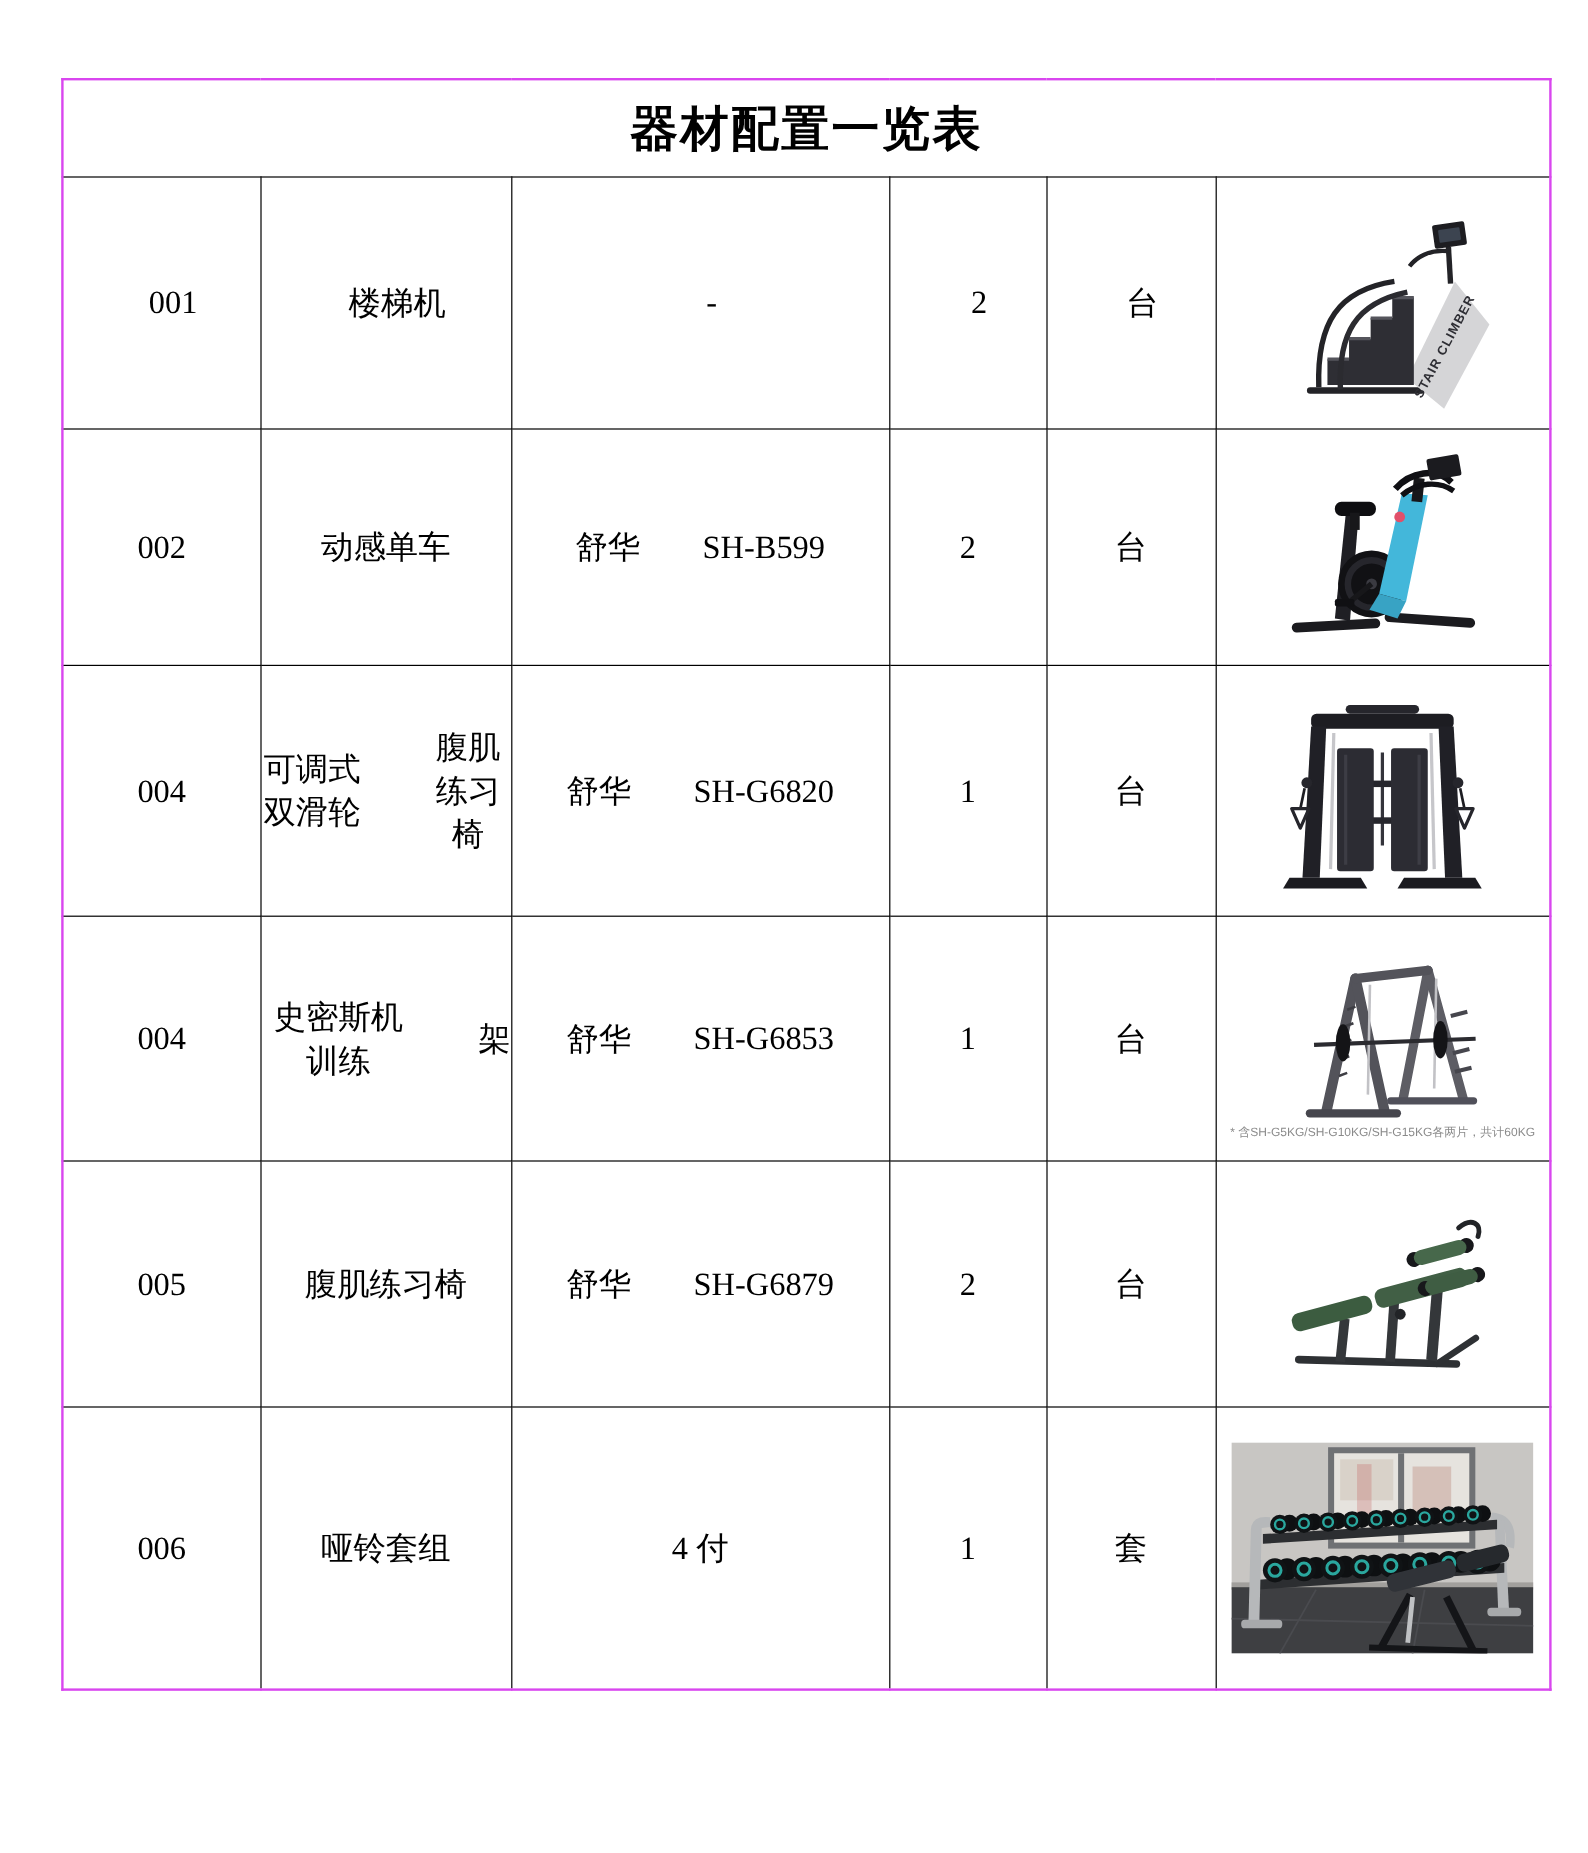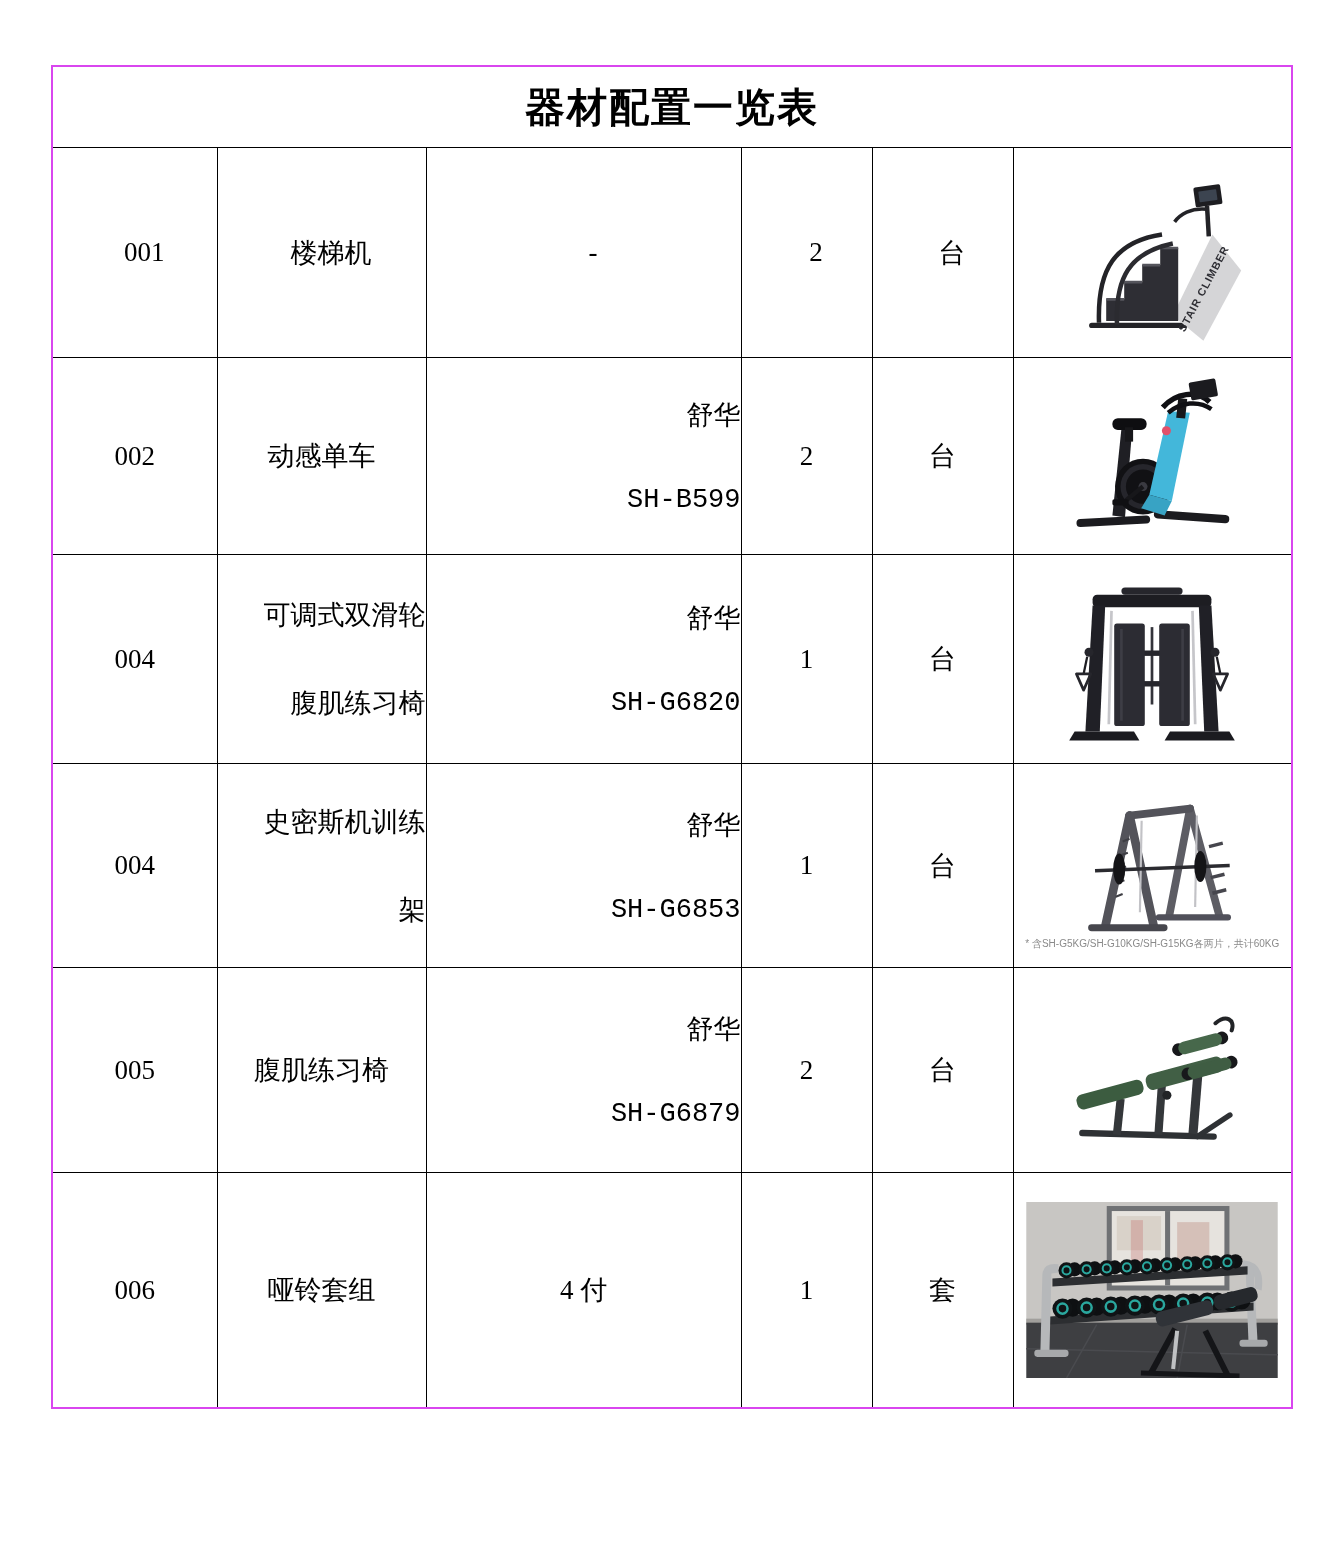--- a/index.html
+++ b/index.html
@@ -13,21 +13,21 @@
   td { border:1px solid #000; text-align:center; vertical-align:middle; padding:0; overflow:hidden; }
   td.title-cell { height:80px; font-size:40px; font-weight:bold; letter-spacing:2px; }
   tr.hdr td { height:82px; font-size:30px; font-weight:bold; }
   tr.r1 td { height:209px;padding-left:19px; }
   tr.r2 td { height:196px; }
   tr.r3 td { height:208px; }
   tr.r4 td { height:203px;margin-left:36px; }
   tr.r5 td { height:204px; }
   tr.r6 td { height:234px; }
   td.cell { font-size:27px; }
-  .lines { display:flex; flex-direction:column; align-items:flex-end; justify-content:center; gap:52px;font-family:Liberation Mono, monospace; }
+  .lines { display:flex; flex-direction:row; align-items:center; justify-content:center; gap:52px; }
   .img-wrap { display:flex; flex-direction:column; align-items:center; justify-content:center; }
   .smith-caption {
     font-family:Liberation Sans, sans-serif;
     font-size:10px; color:#8a8a8a; margin-top:-8px; white-space:nowrap;
   }
   svg { display:block; }
 </style>
 </head>
 <body>
 

